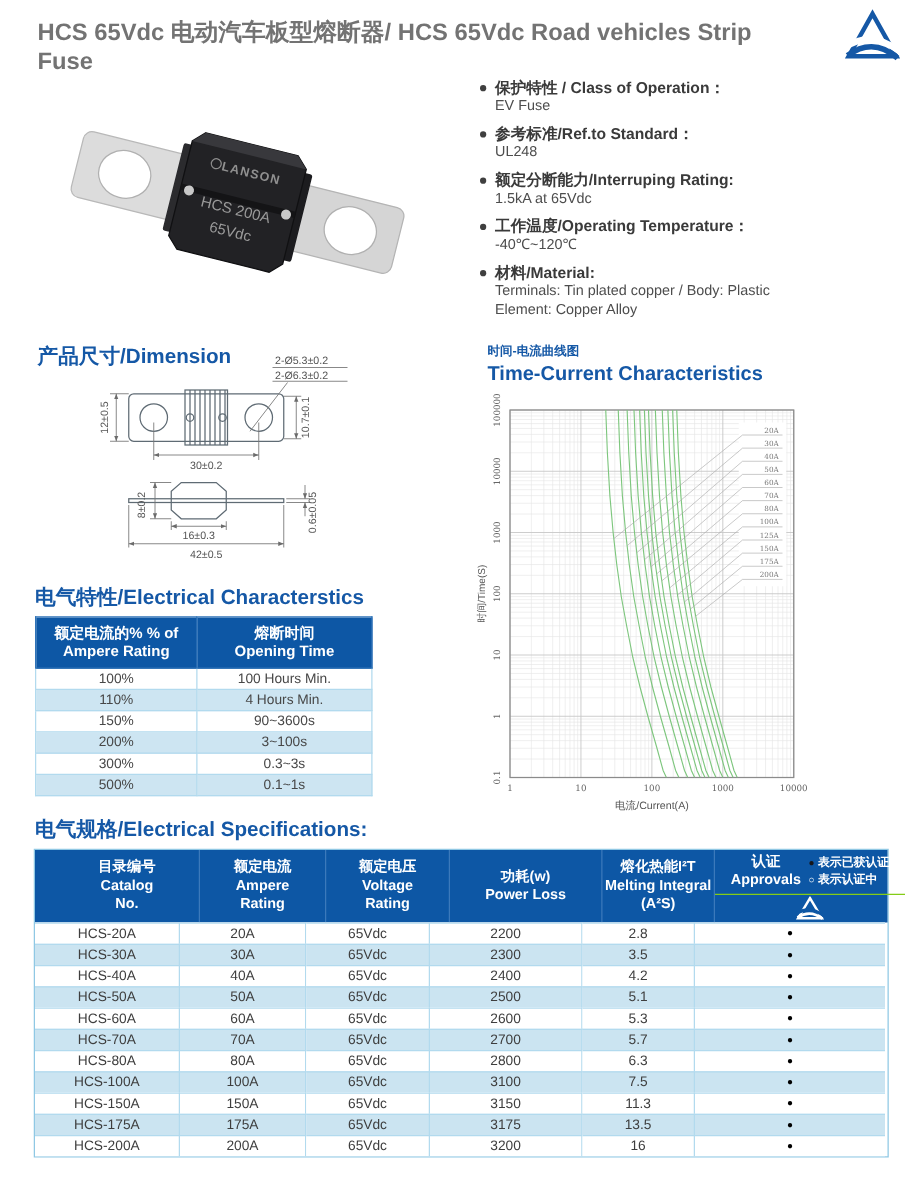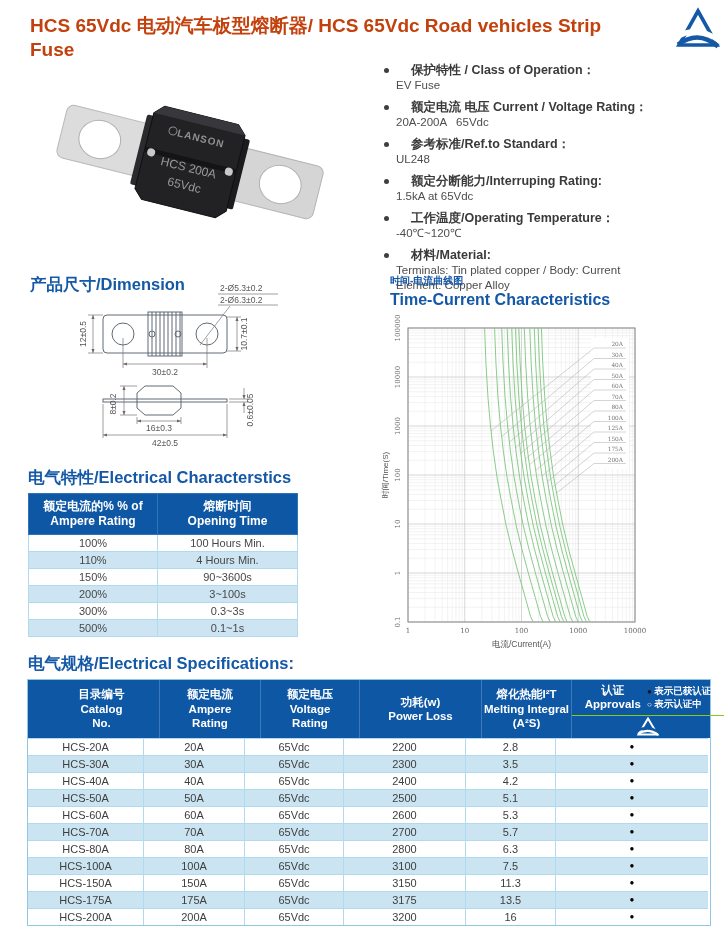--- a/index.html
+++ b/index.html
@@ -1,23 +1,23 @@
 <!DOCTYPE html>
 <html><head>
 <meta charset="utf-8">
 <style>
   html,body{margin:0;padding:0;background:#fff;}
   body{font-family:"Liberation Sans", sans-serif;}
   .page{position:relative;width:726px;height:946px;background:#fff;overflow:hidden;}
-  .page-title{position:absolute;left:30px;top:13px;width:620px;font-size:19px;font-weight:bold;color:#c2410c;}
+  .page-title{position:absolute;left:30px;top:13px;width:620px;font-size:19px;font-weight:bold;color:#737373;}
   .logo{position:absolute;left:676px;top:7px;}
   .product{position:absolute;left:40px;top:62px;}
   .features{position:absolute;left:384px;top:63px;width:338px;}
   .feature{margin-bottom:7px;}
-  .feature-label{display:flex;align-items:center;gap:22px;font-weight:bold;font-size:12.5px;color:#3a3a3a;line-height:1.2;}
+  .feature-label{display:flex;align-items:center;gap:7px;font-weight:bold;font-size:12.5px;color:#3a3a3a;line-height:1.2;}
   .dot{width:5px;height:5px;border-radius:50%;background:#3f3f3f;flex:none;}
   .feature-value{margin-left:12px;font-size:11.5px;color:#4d4d4d;line-height:1.3;white-space:pre-wrap;}
   .section-title{position:absolute;font-size:16.5px;font-weight:bold;color:#1558a6;}
   .dim-svg{position:absolute;left:60px;top:282px;}
   .tcc-zh{position:absolute;left:390px;top:274px;font-size:10px;font-weight:bold;color:#1558a6;}
   .tcc-en{position:absolute;left:390px;top:291px;font-size:16px;font-weight:bold;color:#1558a6;}
   .tcc-chart{position:absolute;left:380px;top:312px;}
   .char-table{position:absolute;left:28px;top:493px;border-collapse:collapse;table-layout:fixed;}
   .char-table th{background:#0d57a5;color:#fff;font-size:12px;font-weight:bold;padding:5px 2px;line-height:1.25;border:1px solid #2f73b8;}
   .char-table td{font-size:11px;color:#474747;text-align:center;height:16px;padding:0;border:1px solid #b2daee;}
@@ -79,27 +79,20 @@
       <div class="feature">
         <div class="feature-label">
           <span class="dot"></span>
           <span>保护特性 / Class of Operation：</span>
         </div>
         <div class="feature-value">EV Fuse</div>
       </div>
       <div class="feature">
         <div class="feature-label">
           <span class="dot"></span>
-          <span>额定电流 电压  Current / Voltage Rating：</span>
-        </div>
-        <div class="feature-value">20A-200A   65Vdc</div>
-      </div>
-      <div class="feature">
-        <div class="feature-label">
-          <span class="dot"></span>
           <span>参考标准/Ref.to Standard：</span>
         </div>
         <div class="feature-value">UL248</div>
       </div>
       <div class="feature">
         <div class="feature-label">
           <span class="dot"></span>
           <span>额定分断能力/Interruping Rating:</span>
         </div>
         <div class="feature-value">1.5kA at 65Vdc</div>
@@ -109,21 +102,21 @@
           <span class="dot"></span>
           <span>工作温度/Operating Temperature：</span>
         </div>
         <div class="feature-value">-40℃~120℃</div>
       </div>
       <div class="feature">
         <div class="feature-label">
           <span class="dot"></span>
           <span>材料/Material:</span>
         </div>
-        <div class="feature-value">Terminals: Tin plated copper / Body: Current</div>
+        <div class="feature-value">Terminals: Tin plated copper / Body: Plastic</div>
         <div class="feature-value">Element: Copper Alloy</div>
       </div>
     </div>
 
   <div class="section-title" style="left:30px;top:274px;">产品尺寸/Dimension</div>
 
   <svg class="dim-svg" width="260" height="175" viewBox="0 0 260 175">
     <defs>
       <marker id="ar" viewBox="0 0 10 10" refX="9" refY="5" markerWidth="7" markerHeight="7" orient="auto-start-reverse">
         <path d="M0,1.5 L9,5 L0,8.5 z" fill="#6b6b6b"></path>

